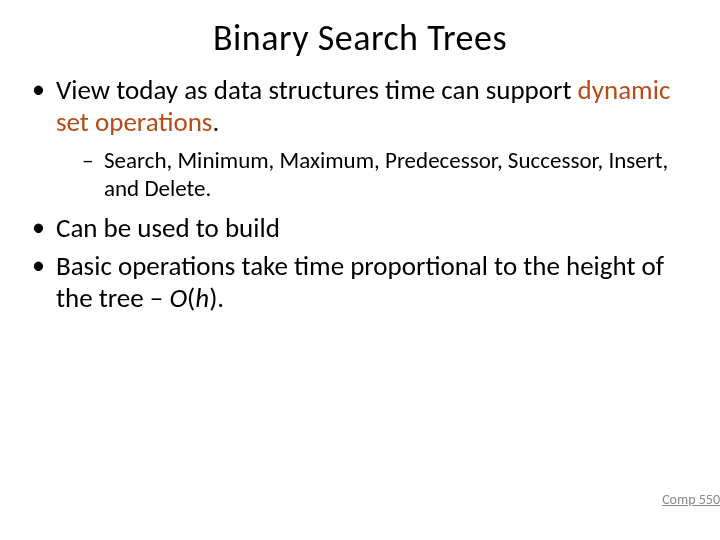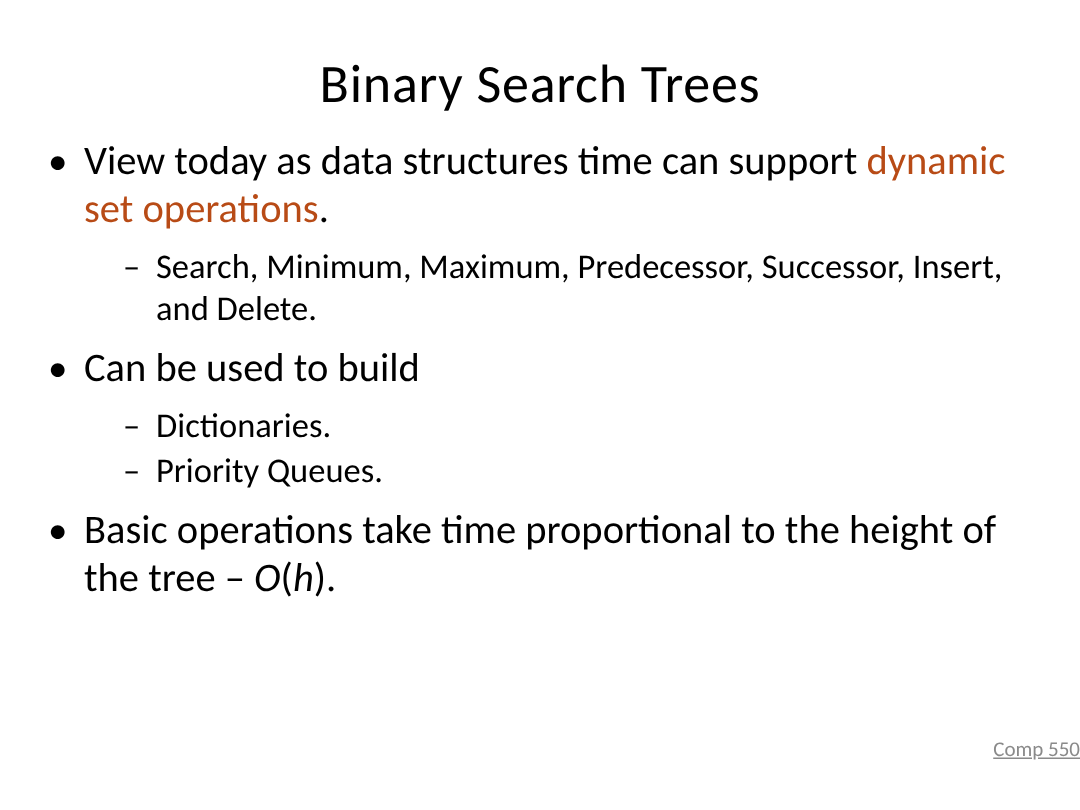--- a/index.html
+++ b/index.html
@@ -10,21 +10,21 @@
     background: #fff;
     font-family: Calibri, "Segoe UI", Arial, sans-serif;
     color: #000;
     overflow: hidden;
   }
   .slide {
     width: 720px;
     height: 540px;
     position: relative;
     box-sizing: border-box;
-    padding: 28px 28px 0 28px;
+    padding: 10px 28px 0 28px;
   }
   .title {
     text-align: center;
     font-size: 36px;
     font-weight: 400;
     letter-spacing: 0.5px;
     margin: 6px 0 14px 0;
   }
   ul.top {
     list-style: none;
@@ -89,24 +89,20 @@
 
     <li>
       <span>View today as data structures time can support </span><span class="accent">dynamic set operations</span><span>.</span>
       <ul class="sub">
         <li>Search, Minimum, Maximum, Predecessor, Successor, Insert, and Delete.</li>
       </ul>
     </li>
 
     <li>
       <span>Can be used to build</span>
-      <ul class="sub">
-        <li>Dictionaries.</li>
-        <li>Priority Queues.</li>
-      </ul>
     </li>
 
     <li>
       <span>Basic operations take time proportional to the height of the tree – </span><span class="ital">O</span><span>(</span><span class="ital">h</span><span>).</span>
     </li>
 
   </ul>
 
   <div class="footer">Comp 550</div>
 

